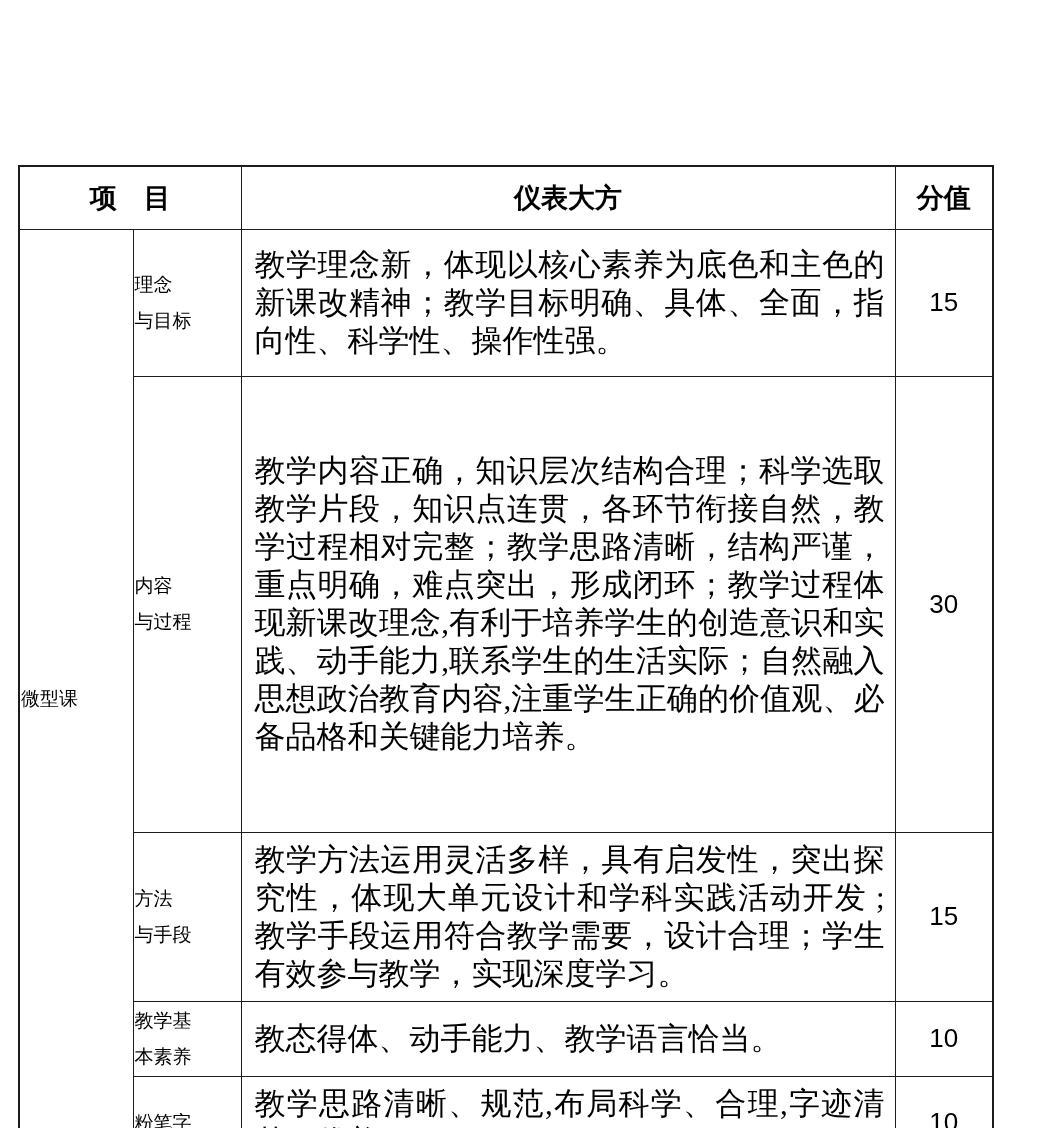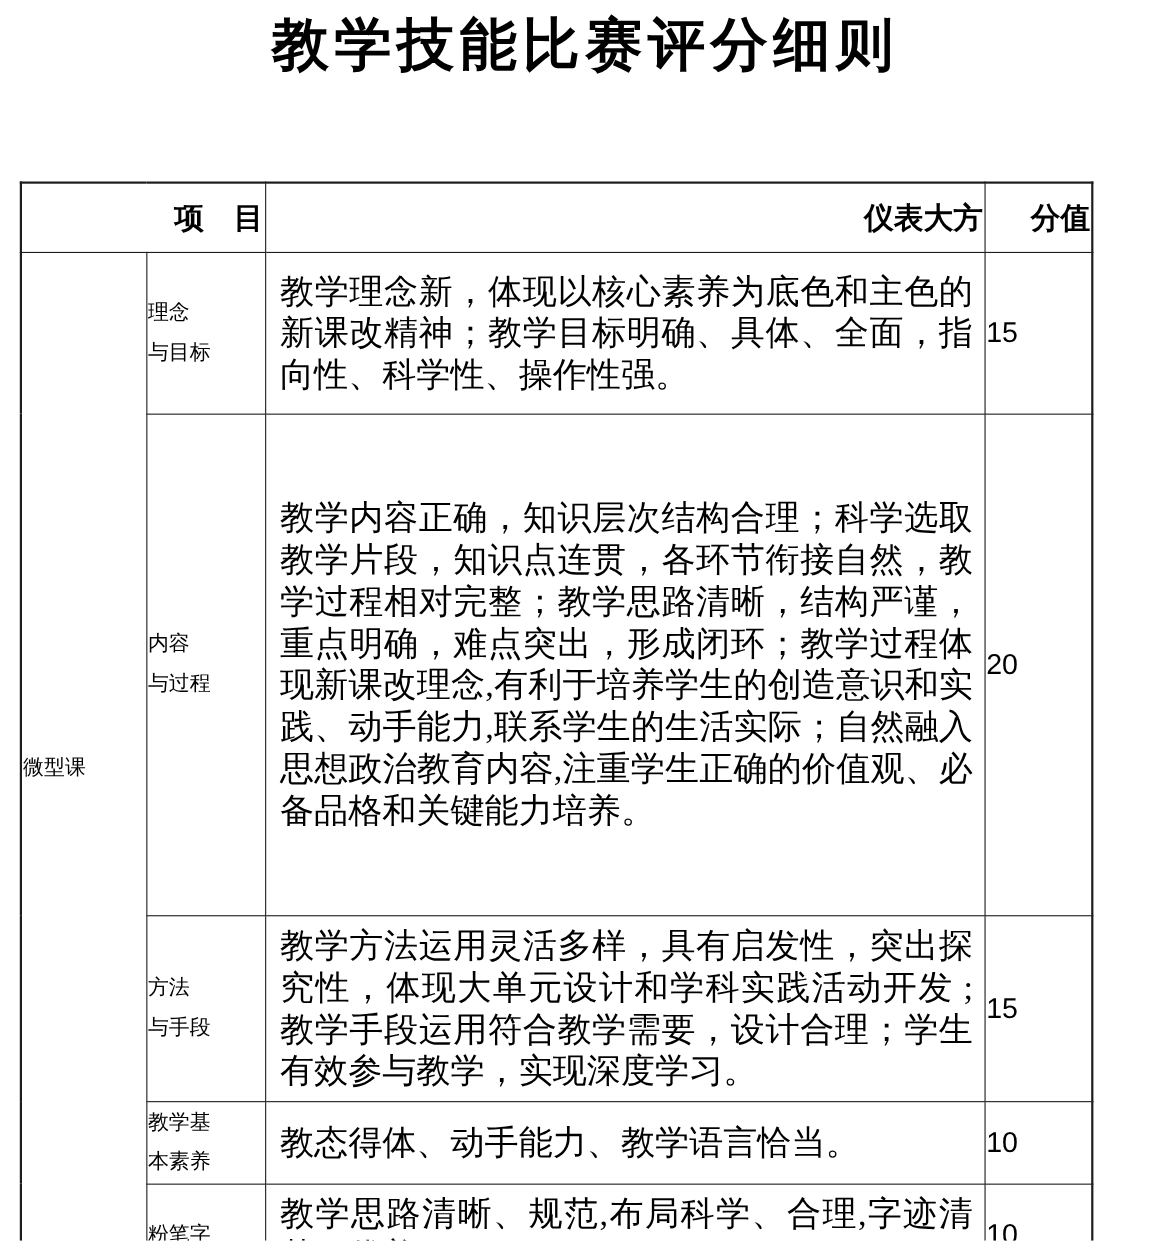--- a/index.html
+++ b/index.html
@@ -45,48 +45,48 @@
   tr.r-2      { height:456px; }
   tr.r-3      { height:135px;padding-left:40px; }
   tr.r-4      { height:70px; }
   tr.r-5      { height:83px; }
   tr.r-next   { height:30px; }
   tr.r-next td { border-top:4.5px solid #1c1c1c; }
   td.th {
     font-family:"Liberation Sans", sans-serif;
     font-weight:700;
     font-size:27px;
-    text-align:right;
+    text-align:center;
     vertical-align:middle;
   }
   td.group-cell, td.label-cell {
     font-size:19px;
     line-height:36px;
     vertical-align:middle;
     white-space:pre-line;
   }
   td.content-cell {
     font-size:31px;
     line-height:38px;
     text-align:justify;
     vertical-align:middle;
     padding:8px 10px 8px 13px;
   }
   td.score-cell {
     font-family:"Liberation Sans", sans-serif;
     font-size:26px;
+    text-align:center;
     vertical-align:middle;
   }
 </style>
 </head>
 <body>
 
 <div class="page">
 
-  <h1 class="doc-title">教学技能比赛评分细则</h1>
 
   <table class="rubric">
     <colgroup>
       <col style="width:114px">
       <col style="width:108px">
       <col style="width:654px">
       <col style="width:98px">
     </colgroup>
 
     <tbody>
@@ -101,21 +101,21 @@
       <td class="label-cell">理念
 与目标</td>
       <td class="content-cell">教学理念新，体现以核心素养为底色和主色的新课改精神；教学目标明确、具体、全面，指向性、科学性、操作性强。</td>
       <td class="score-cell">15</td>
     </tr>
 
     <tr class="r-2">
       <td class="label-cell">内容
 与过程</td>
       <td class="content-cell">教学内容正确，知识层次结构合理；科学选取教学片段，知识点连贯，各环节衔接自然，教学过程相对完整；教学思路清晰，结构严谨，重点明确，难点突出，形成闭环；教学过程体现新课改理念,有利于培养学生的创造意识和实践、动手能力,联系学生的生活实际；自然融入思想政治教育内容,注重学生正确的价值观、必备品格和关键能力培养。</td>
-      <td class="score-cell">20</td>
+      <td class="score-cell">30</td>
     </tr>
 
     <tr class="r-3">
       <td class="label-cell">方法
 与手段</td>
       <td class="content-cell">教学方法运用灵活多样，具有启发性，突出探究性，体现大单元设计和学科实践活动开发 ;教学手段运用符合教学需要，设计合理；学生有效参与教学，实现深度学习。</td>
       <td class="score-cell">15</td>
     </tr>
 
     <tr class="r-4">

